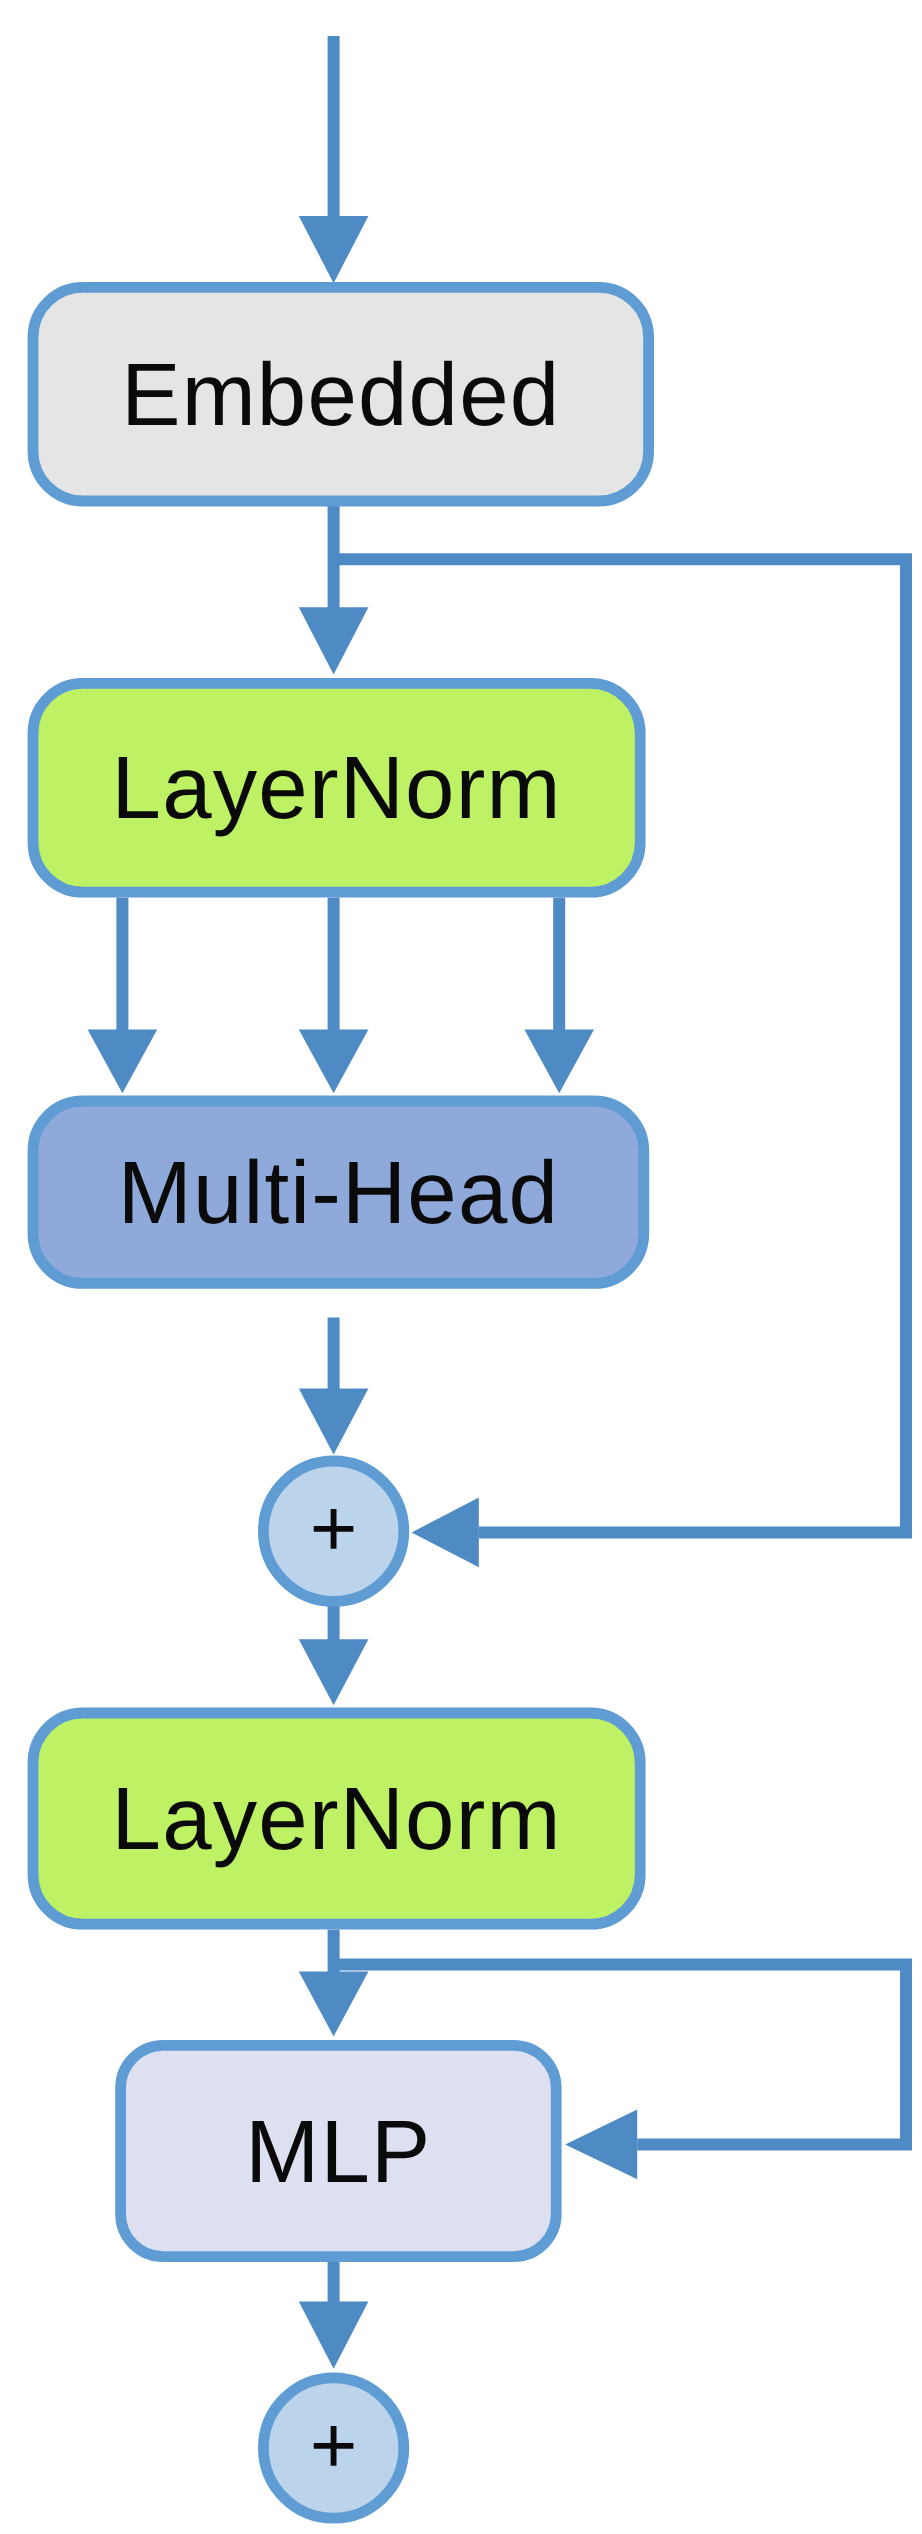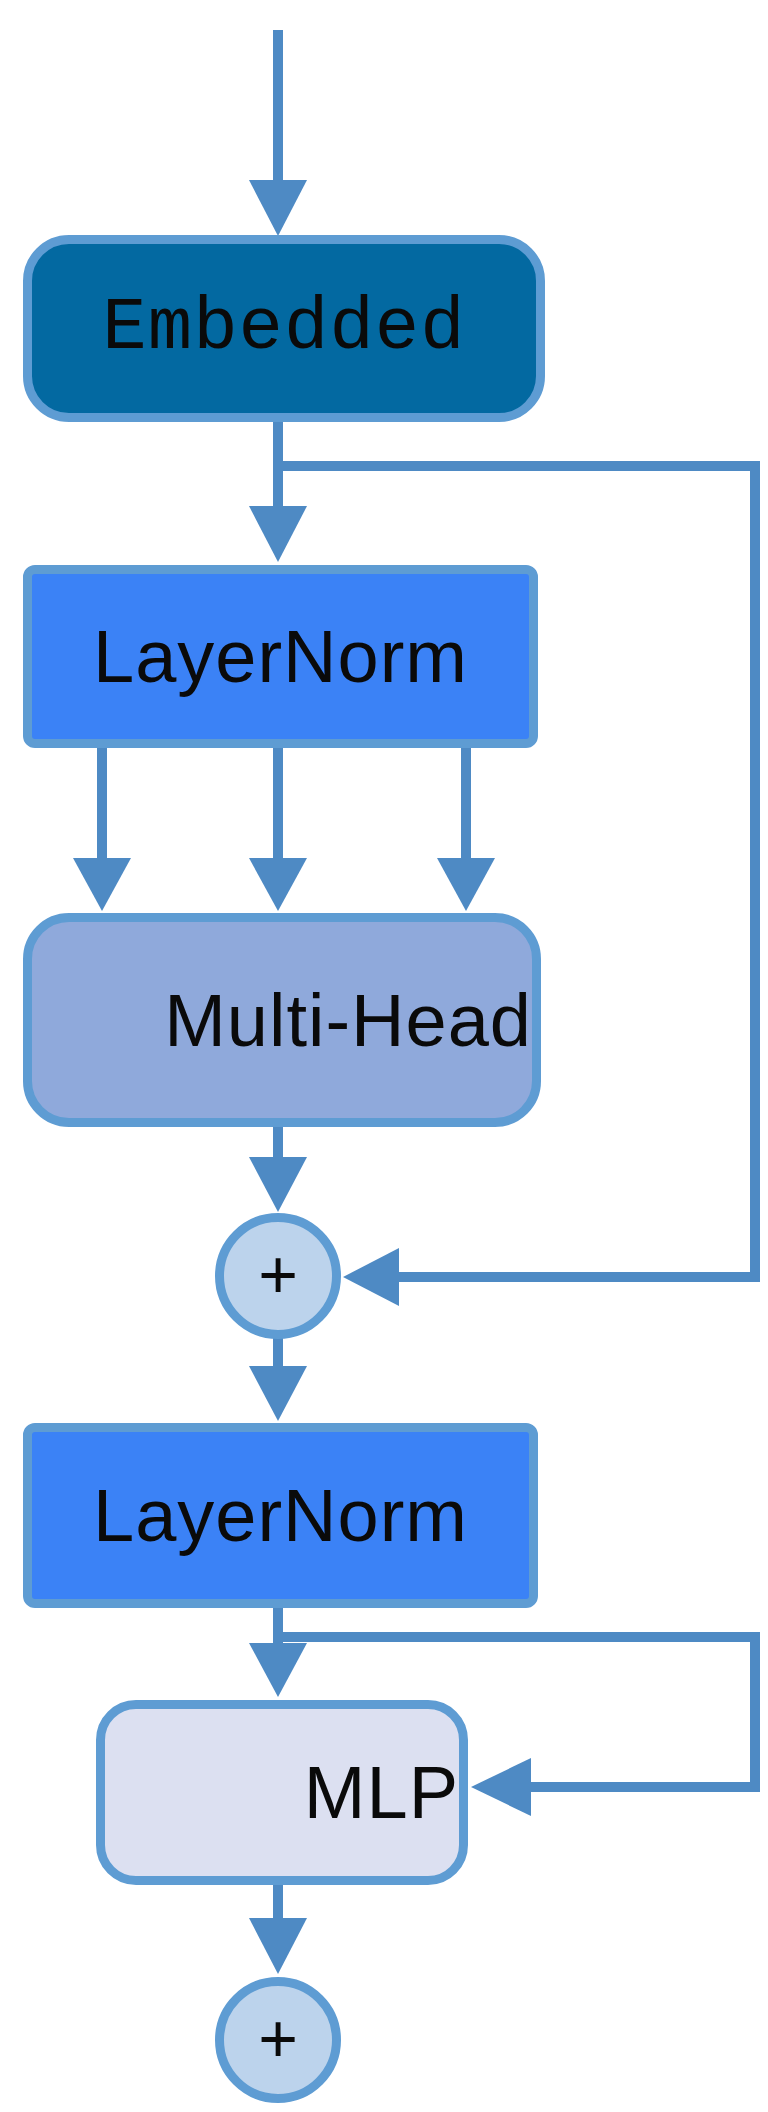--- a/index.html
+++ b/index.html
@@ -23,35 +23,35 @@
     text-align:center;
     color:#0a0a0a;
     z-index:1;
     letter-spacing:1px;
   }
   .rect{
     border-radius:46px;
     font-size:74px;
     line-height:89px;
   }
-  .fill-cream{background:#0369a1;font-family:Liberation Mono, monospace;}
-  .fill-gold{background:#3b82f6;border-radius:12px;}
+  .fill-cream{background:#e5e5e5;}
+  .fill-gold{background:#bef264;}
   .fill-periwinkle{background:#8FA9DB;}
-  .fill-lavender{background:#DCE0F1;align-items:flex-end;}
+  .fill-lavender{background:#DCE0F1;}
   .circle{
     border-radius:50%;
     background:#BCD3EC;
     font-size:68px;
     line-height:68px;
     letter-spacing:0;
   }
   .circle .plus{margin-top:-4px;}
   #node-embedded{left:23px;top:235px;width:522px;height:187px;}
   #node-ln1{left:23px;top:565px;width:515px;height:183px;}
-  #node-mha{left:23px;top:913px;width:518px;height:214px;align-items:flex-end;}
+  #node-mha{left:23px;top:913px;width:518px;height:161px;}
   #node-ln2{left:23px;top:1423px;width:515px;height:185px;}
   #node-mlp{left:96px;top:1700px;width:372px;height:185px;border-radius:40px;font-size:74px;}
   #node-add1{left:215px;top:1213px;width:126px;height:126px;}
   #node-add2{left:215px;top:1977px;width:126px;height:126px;}
 </style>
 </head>
 <body>
 
 <div class="canvas">
 

